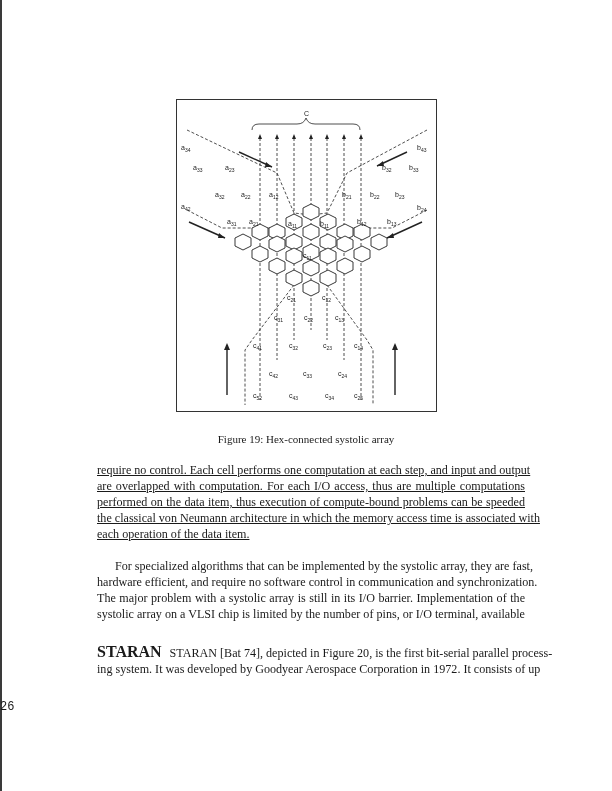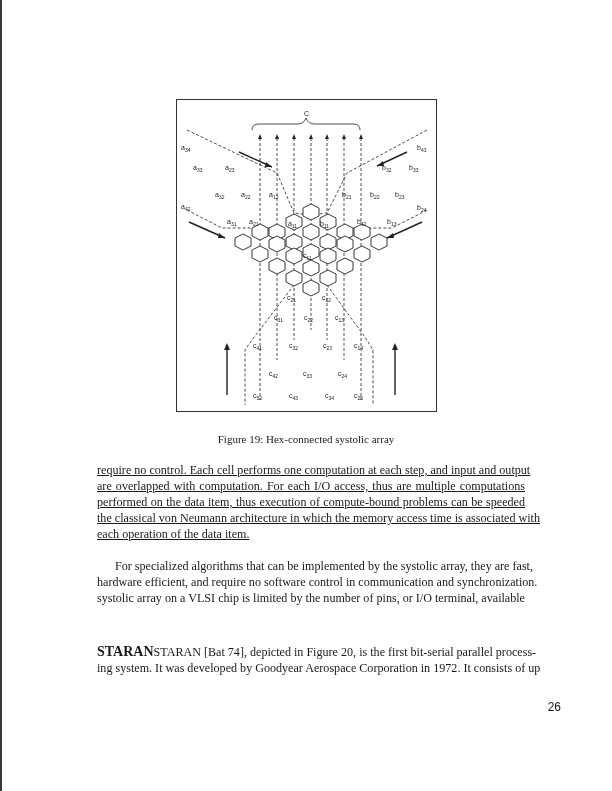--- a/index.html
+++ b/index.html
@@ -21,24 +21,24 @@
   .para {
     position: absolute; left: 97px; width: 428px;
     font-family: "Liberation Serif", serif; font-size: 12.1px; line-height: 16px;
     text-align: justify; margin: 0;
   }
   .para .line { display: block; text-align: justify; text-align-last: justify; white-space: nowrap; }
   .para .line.last { text-align-last: left; }
   .p1 { top: 462px; text-decoration: underline; }
   .p2 { top: 558px; }
   .p3 { top: 644px; }
-  .runin { font-weight: bold; font-size: 14px; }
+  .runin { font-weight: bold; font-size: 16px; margin-right: 8px; }
   .page-num {
-    position: absolute; left: 0; width: 561px; top: 700px; text-align: right;
-    font-family: Liberation Sans, sans-serif; font-size: 12px;
+    position: absolute; left: 0; width: 561px; top: 700px; text-align: left;
+    font-family: Liberation Mono, monospace; font-size: 12px;
   }
   .lbl { font-family: "Liberation Sans", sans-serif; font-size: 7px; fill: #222; }
   .sub { font-size: 5px; }
 </style>
 </head>
 <body>
 
 <div class="left-edge"></div>
 
 <div class="figure-box">
@@ -177,20 +177,21 @@
   <span class="line">require no control. Each cell performs one computation at each step, and input and output</span>
   <span class="line">are overlapped with computation.  For each I/O access, thus are multiple computations</span>
   <span class="line">performed on the data item, thus execution of compute-bound problems can be speeded</span>
   <span class="line">the classical von Neumann architecture in which the memory access time is associated with</span>
   <span class="line last">each operation of the data item.</span>
 </div>
 
 <div class="para p2">
   <span class="line" style="padding-left:18px">For specialized algorithms that can be implemented by the systolic array, they are fast,</span>
   <span class="line">hardware efficient, and require no software control in communication and synchronization.</span>
+  <span class="line">The major problem with a systolic array is still in its I/O barrier.  Implementation of the</span>
   <span class="line">systolic array on a VLSI chip is limited by the number of pins, or I/O terminal, available</span>
 </div>
 
 <div class="para p3">
   <span class="line"><span class="runin">STARAN</span><span>STARAN [Bat 74], depicted in Figure 20, is the first bit-serial parallel process-</span></span>
   <span class="line">ing system.  It was developed by Goodyear Aerospace Corporation in 1972.  It consists of up</span>
 </div>
 
 <div class="page-num">26</div>
 

